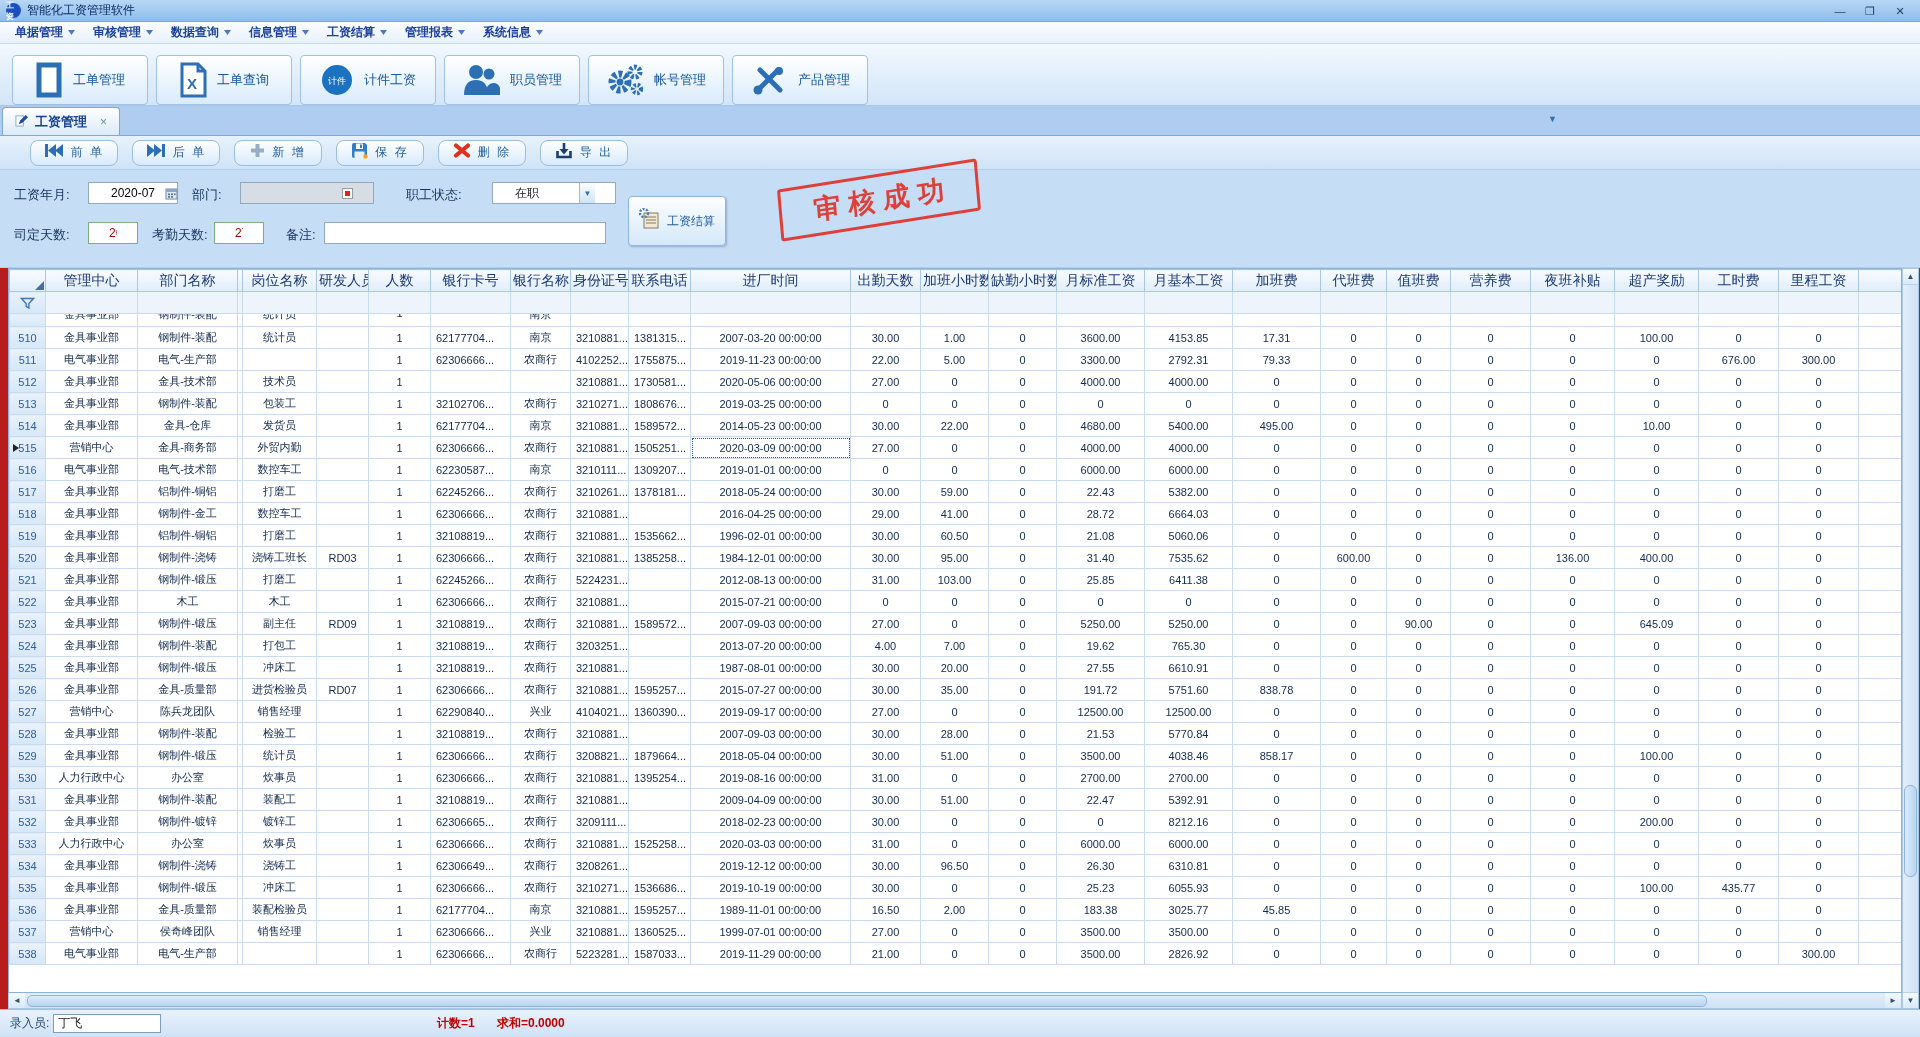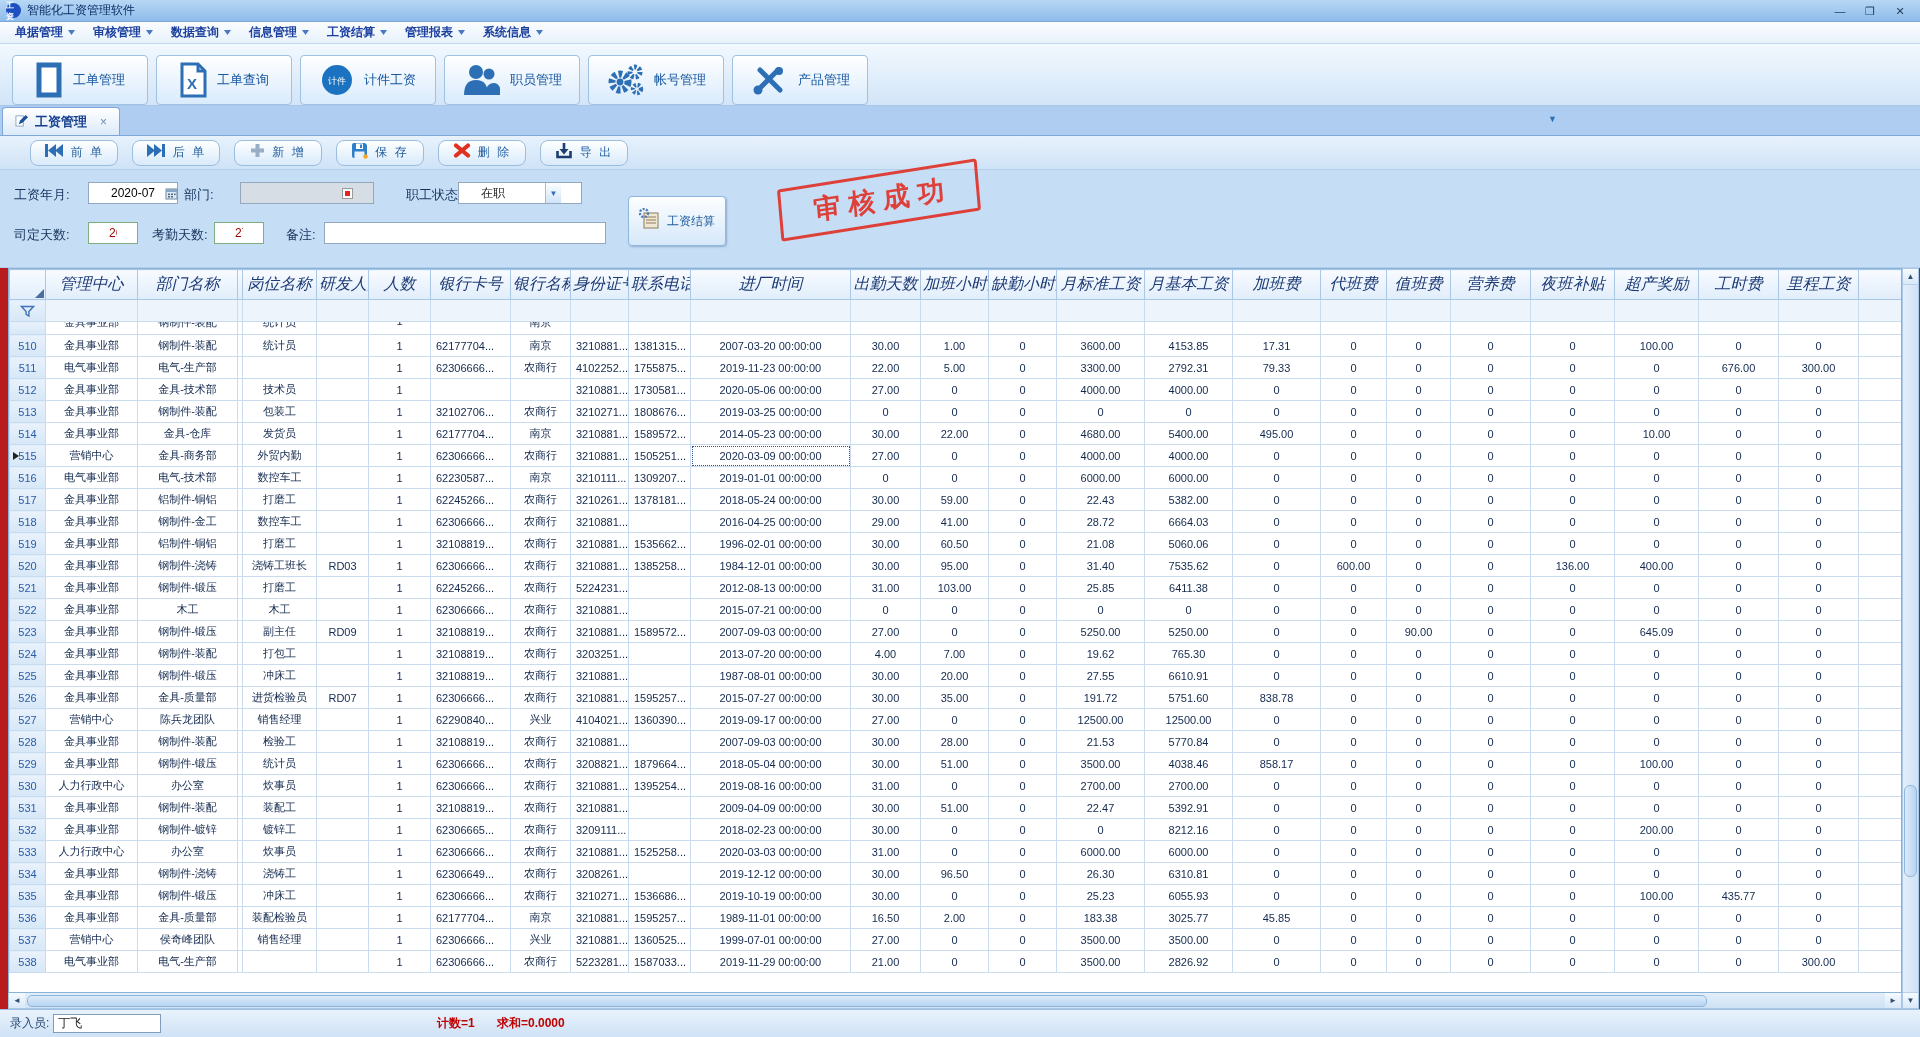--- a/index.html
+++ b/index.html
@@ -52,40 +52,40 @@
 .filter-panel{height:98px;background:#c5ddf5;position:relative;border-bottom:1px solid #b3cfec;}
 .fp-label{position:absolute;font-size:13px;color:#17335e;}
 .fp-input{position:absolute;height:22px;border:1px solid #94a8bd;background:#fff;font-size:12px;
  padding:0 20px;color:#222;font-family:inherit;}
 .date-field{left:88px;top:12px;width:90px;display:flex;align-items:center;}
 .date-field input{border:none;outline:none;width:56px;font-size:12px;font-family:inherit;}
 .cal-btn{margin-left:auto;display:flex;align-items:center;gap:1px;}
 .dept-field{left:240px;top:12px;width:134px;background:#d6dde4;display:flex;align-items:center;}
 .red-sq{margin-left:auto;width:11px;height:11px;background:#e8211d;border:1px solid #9b9b9b;
  outline:2px solid #fff;outline-offset:-3px;}
-.status-field{left:458px;top:12px;width:124px;display:flex;align-items:center;}
+.status-field{left:492px;top:12px;width:124px;display:flex;align-items:center;}
 .status-val{font-size:12px;color:#222;padding-left:2px;}
 .dd-btn{margin-left:auto;width:16px;height:20px;background:linear-gradient(#fdfeff,#cfe4f8);
  border-left:1px solid #9bbede;display:flex;align-items:center;justify-content:center;font-size:8px;color:#2d6fb5;}
 .num-field{border:1px solid #7fae7f;color:#a00000;width:50px;}
 .settle-btn{position:absolute;left:628px;top:26px;width:98px;height:50px;border:1px solid #8fb8de;
  border-radius:4px;background:linear-gradient(#fdfeff,#d5e8fa);display:flex;align-items:center;
  justify-content:center;gap:6px;box-shadow:1px 1px 2px rgba(60,90,140,.35);}
 .settle-lbl{font-size:12px;color:#1f5c9e;}
 .stamp{position:absolute;left:778px;top:4px;transform:rotate(-9deg) skewX(-4deg);
  border:3px solid #e0352b;border-radius:3px;color:#e0352b;font-size:27px;font-weight:bold;
  letter-spacing:8px;padding:5px 24px 5px 32px;opacity:.93;}
 
 
 .grid-area{flex:1;display:flex;padding-left:8px;overflow:hidden;}
 .grid-viewport{width:1894px;height:725px;overflow:hidden;border:1px solid #89b2d8;background:#fff;}
 table{border-collapse:collapse;table-layout:fixed;width:1969px;}
 th,td{border:1px solid #c9dcef;overflow:hidden;white-space:nowrap;padding:0 2px;}
-thead th{height:30px;background:linear-gradient(#f8fbff,#e0edfb);border-color:#aac8e6;
- font-size:16px;font-weight:normal;color:#1c3a74;position:relative;font-style:italic;}
+thead th{height:22px;background:linear-gradient(#f8fbff,#e0edfb);border-color:#aac8e6;
+ font-size:14px;font-weight:normal;color:#1c3a74;position:relative;}
 th.corner:after{content:"";position:absolute;right:1px;bottom:1px;border-left:9px solid transparent;
  border-bottom:9px solid #4a6f9e;}
 tr.filter td{height:22px;background:#edf4fc;}
 tr.filter td.rownum{background:linear-gradient(#e9f2fc,#d6e7f7);}
 td{height:22px;font-size:11px;color:#13294e;text-align:center;background:#fff;}
 td.al{text-align:left;padding-left:5px;}
 td.rownum{background:linear-gradient(#e9f2fc,#d6e7f7);color:#2a5ca8;position:relative;}
 td.focus{outline:1px dotted #35538a;outline-offset:-2px;margin-top:25px;}
 tr.partial td{height:12px;}
 tr.partial td div{height:12px;overflow:hidden;}
@@ -336,21 +336,21 @@
             <g fill="#51708f">
               <rect x="3" y="6.5" width="2" height="1.6"></rect>
               <rect x="6" y="6.5" width="2" height="1.6"></rect>
               <rect x="9" y="6.5" width="1.6" height="1.6"></rect>
               <rect x="3" y="9" width="2" height="1.6"></rect>
               <rect x="6" y="9" width="2" height="1.6"></rect>
             </g>
           </svg>
         </span>
     </div>
-    <span class="fp-label" style="left:184px;top:16px">部门:</span>
+    <span class="fp-label" style="left:192px;top:16px">部门:</span>
     <div class="fp-input dept-field">
       <span></span>
       <span class="red-sq"></span>
     </div>
     <span class="fp-label" style="left:406px;top:16px">职工状态:</span>
     <div class="fp-input status-field">
       <span class="status-val">在职</span>
       <span class="dd-btn">▼</span>
     </div>
 

